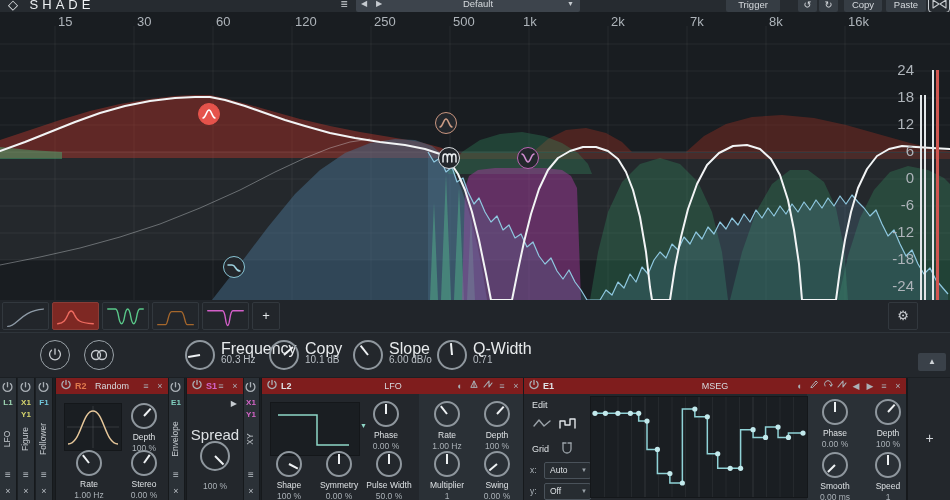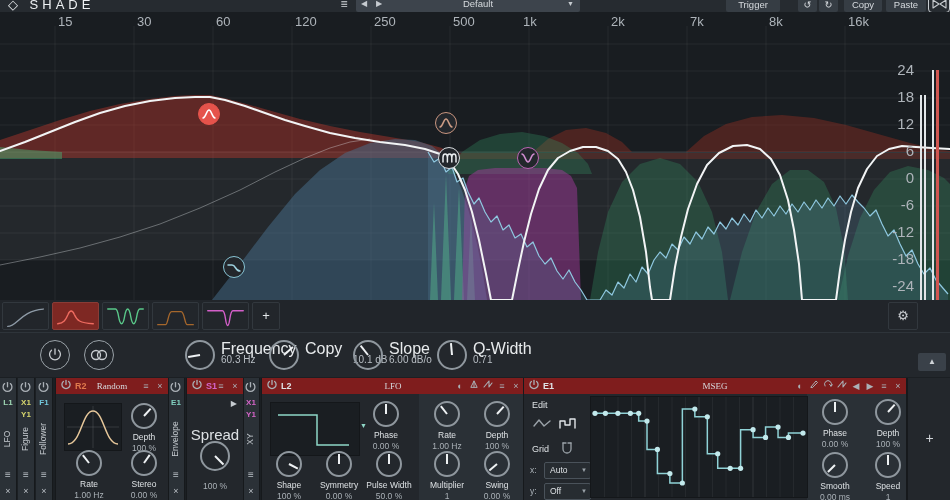--- a/index.html
+++ b/index.html
@@ -34,21 +34,21 @@
   
   #modsec{position:absolute;left:0;top:377px;width:950px;height:123px;background:#1b1f23;}
   .strip{position:absolute;top:1px;bottom:0;width:16px;background:#2b3137;border-right:1px solid #16191c;}
   .strip .sid{position:absolute;left:0;width:16px;text-align:center;font-size:8px;font-weight:bold;}
   .strip .sname{position:absolute;left:2px;top:50%;transform:translateY(-50%);writing-mode:vertical-rl;
                 color:#c6cbd0;font-size:8.5px;transform:translateY(-50%) rotate(180deg);}
   .strip .smenu{position:absolute;left:0;width:16px;text-align:center;color:#b9bfc5;}
   .panel{position:absolute;top:1px;bottom:0;background:#23272c;border-right:1px solid #16191c;border-left:1px solid #16191c;}
   .phead{position:absolute;left:0;top:0;right:0;height:16px;background:#7f1d1d;font-size:9px;line-height:16px;}
   .phead .pid{position:absolute;font-weight:bold;}
-  .phead .ptitle{position:absolute;left:0;right:0;text-align:center;color:#d6dade;font-family:Liberation Serif, serif;}
+  .phead .ptitle{position:absolute;left:0;right:0;text-align:center;color:#d6dade;}
   .hicon{position:absolute;top:0;height:16px;line-height:16px;color:#aab0b6;font-size:9px;text-align:center;width:12px;}
   .sknob-label{position:absolute;font-size:8.5px;color:#dde1e4;text-align:center;white-space:nowrap;}
   .sknob-value{position:absolute;font-size:8.5px;color:#aab1b7;text-align:center;white-space:nowrap;}
   .graphbox{position:absolute;background:#1a1e22;border:1px solid #14171a;}
   .ddbox{position:absolute;border:1px solid #4a525a;border-radius:2px;background:#272c31;color:#dde1e4;font-size:8.5px;}
 </style>
 </head>
 <body>
 <div id="stage">
     <div id="topbar">
@@ -207,21 +207,21 @@
       </div>
       <div class="knob" style="left: 185px; top: 7px; width: 30px; height: 30px;">
         <div class="ind" style="transform: rotate(80deg);"></div>
       </div>
       <div class="kgrp-label" style="left: 221px; top: 7px;">Frequency</div>
       <div class="kgrp-value" style="left: 221px; top: 21px;">60.3 Hz</div>
       <div class="knob" style="left: 269px; top: 7px; width: 30px; height: 30px;">
         <div class="ind" style="transform: rotate(228deg);"></div>
       </div>
       <div class="kgrp-label" style="left: 305px; top: 7px;">Copy</div>
-      <div class="kgrp-value" style="left: 305px; top: 21px; margin-left: 48px;">10.1 dB</div>
+      <div class="kgrp-value" style="left: 305px; top: 21px;">10.1 dB</div>
       <div class="knob" style="left: 353px; top: 7px; width: 30px; height: 30px;">
         <div class="ind" style="transform: rotate(142deg);"></div>
       </div>
       <div class="kgrp-label" style="left: 389px; top: 7px;">Slope</div>
       <div class="kgrp-value" style="left: 389px; top: 21px;">6.00 dB/o</div>
       <div class="knob" style="left: 437px; top: 7px; width: 30px; height: 30px;">
         <div class="ind" style="transform: rotate(175deg);"></div>
       </div>
       <div class="kgrp-label" style="left: 473px; top: 7px;">Q-Width</div>
       <div class="kgrp-value" style="left: 473px; top: 21px;">0.71</div>

